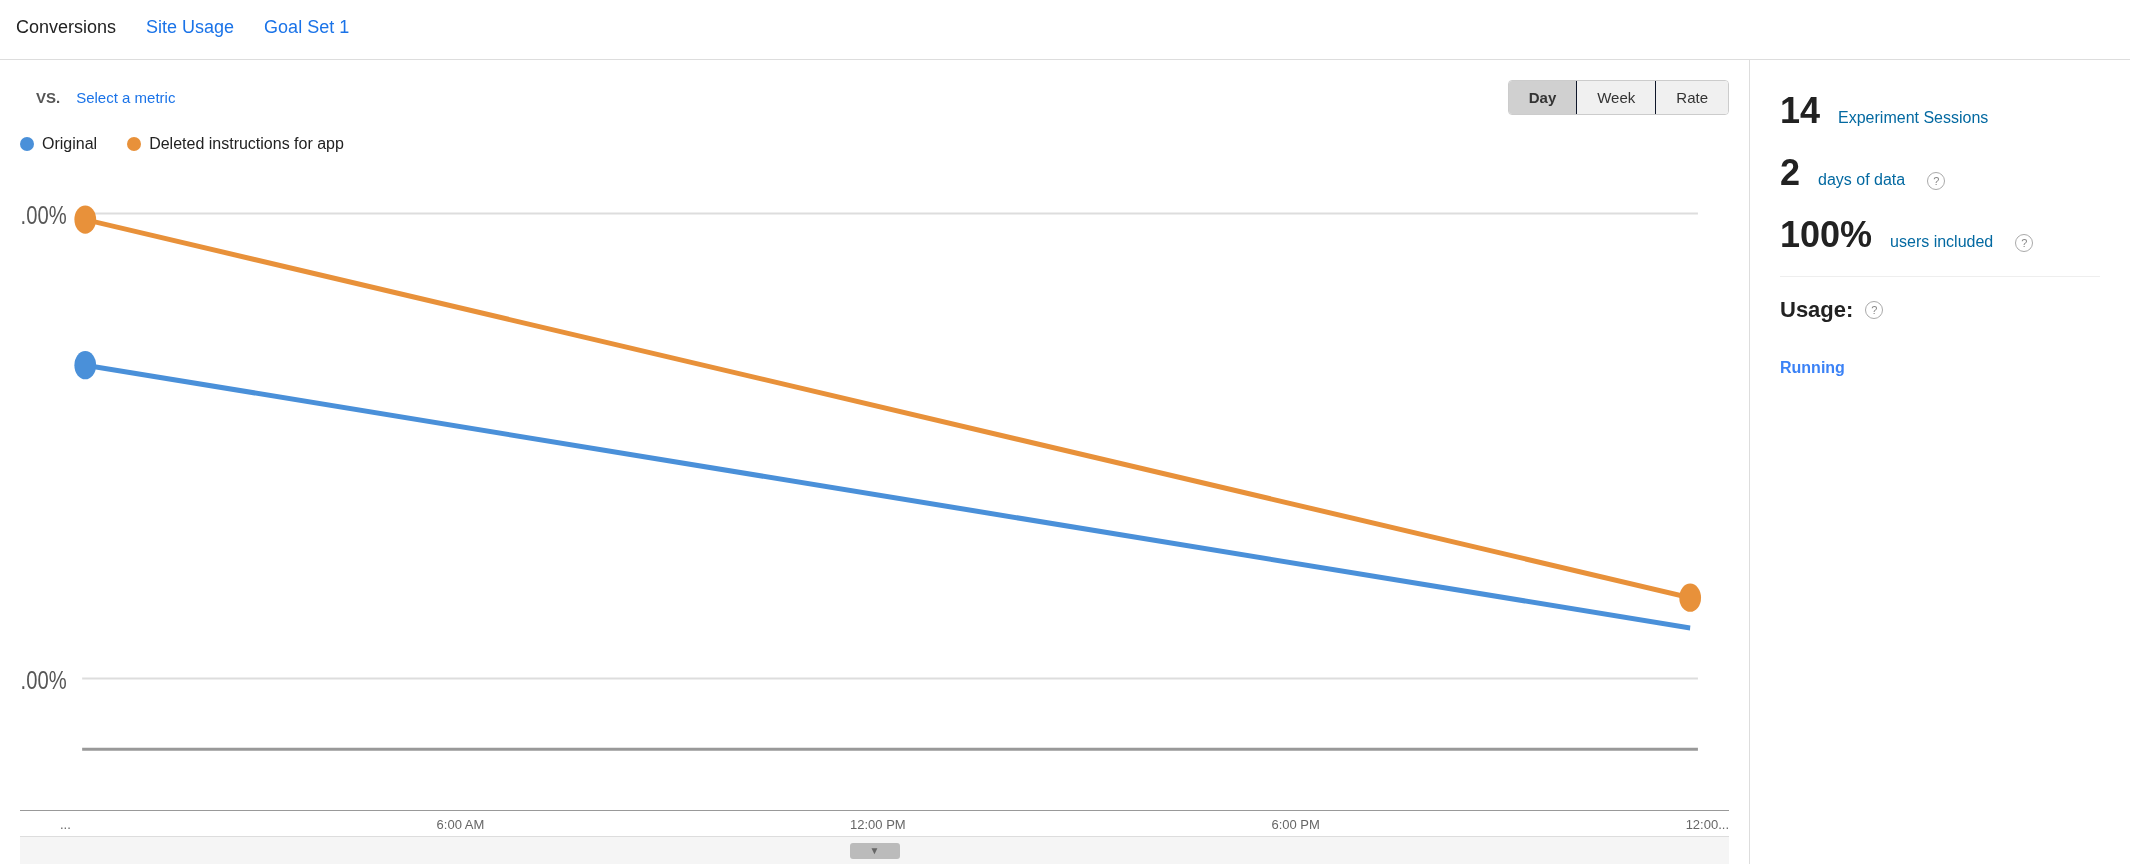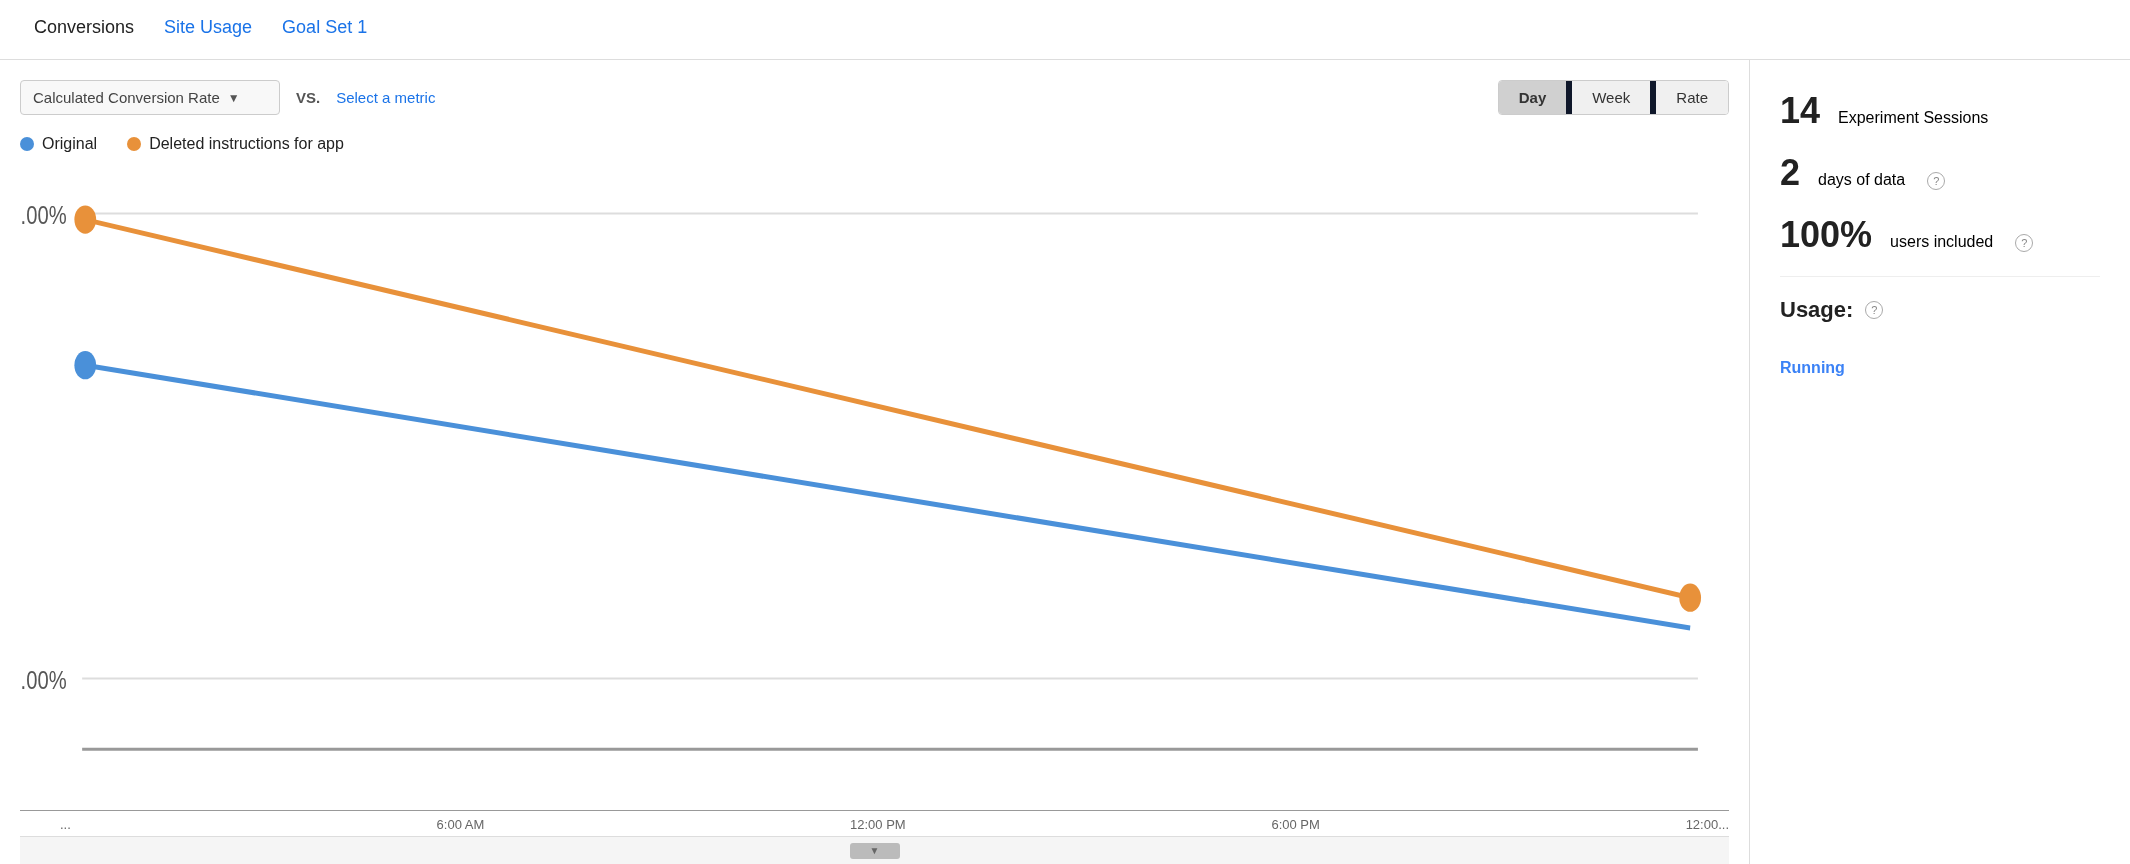--- a/index.html
+++ b/index.html
@@ -2,21 +2,21 @@
 <html><head>
   <meta charset="utf-8">
   <style>
     * { box-sizing: border-box; margin: 0; padding: 0; }
     body { font-family: Arial, sans-serif; background: #fff; color: #222; font-size: 14px; }
 
     .top-tabs {
       display: flex;
       align-items: center;
       border-bottom: 1px solid #ddd;
-      padding: 0 34px;
+      padding: 0 16px;
       height: 60px;
     }
     .tab {
       margin-right: 30px;
       font-size: 18px;
       cursor: pointer;
       padding-bottom: 4px;
     }
     .tab.active {
       color: #222;
@@ -81,21 +81,21 @@
       margin-left: auto;
       display: flex;
       border: 1px solid #ccc;
       border-radius: 4px;
       overflow: hidden;
     }
     .time-btn {
       padding: 8px 20px;
       background: #f0f0f0;
       border: none;
-      border-right: 6px solid #0f172a;
+      border-right: 1px solid #0f172a;
       cursor: pointer;
       font-size: 15px;
       color: #333;
     }
     .time-btn:last-child { border-right: none; }
     .time-btn.active {
       background: #d0d0d0;
       font-weight: bold;
     }
 
@@ -175,21 +175,21 @@
       align-items: baseline;
       gap: 18px;
     }
     .stat-number {
       font-size: 36px;
       font-weight: bold;
       color: #222;
     }
     .stat-label {
       font-size: 16px;
-      color: #000000;
+      color: #0369a1;
     }
     .stat-help {
       display: inline-flex;
       align-items: center;
       justify-content: center;
       width: 18px;
       height: 18px;
       border-radius: 50%;
       border: 1px solid #aaa;
       color: #888;
@@ -227,24 +227,20 @@
   <div class="tab active">Conversions</div>
   <div class="tab blue">Site Usage</div>
   <div class="tab blue">Goal Set 1</div>
 </div>
 
 <div class="main-layout">
 
   <div class="chart-area">
 
     <div class="chart-controls">
-      <div class="metric-dropdown">
-        <span>Calculated Conversion Rate</span>
-        <span class="arrow">▼</span>
-      </div>
       <span class="vs-label">VS.</span>
       <a class="select-metric-link">Select a metric</a>
 
       <div class="time-buttons">
         <button class="time-btn active">Day</button>
         <button class="time-btn">Week</button>
         <button class="time-btn">Rate</button>
       </div>
     </div>
 

